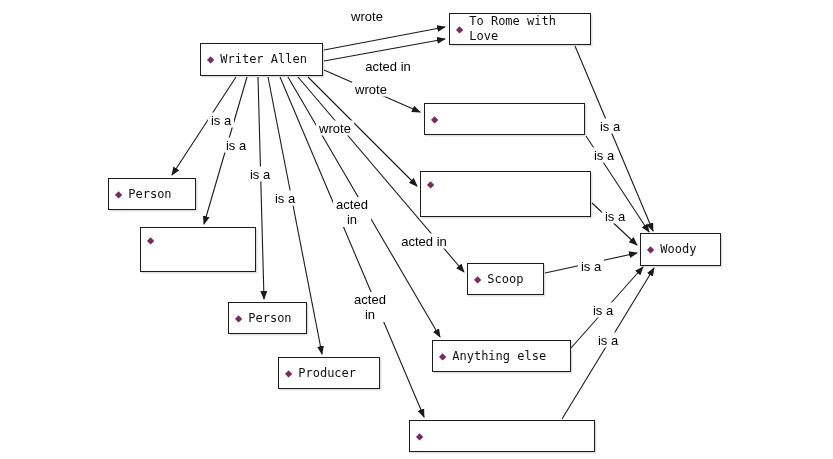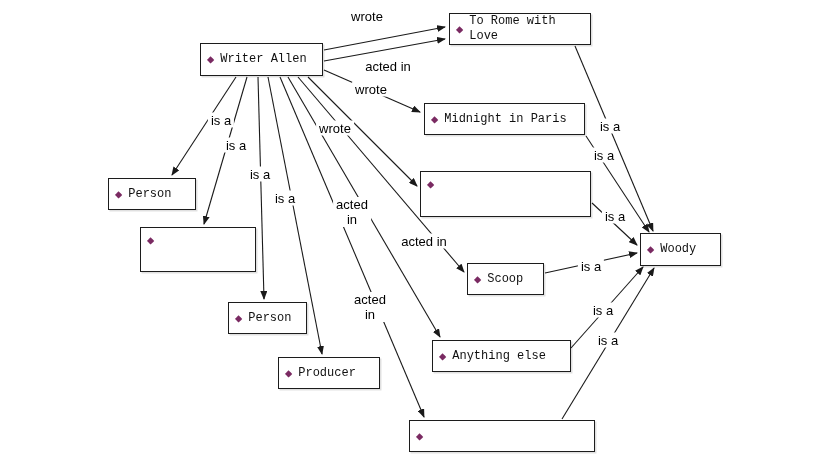--- a/index.html
+++ b/index.html
@@ -10,21 +10,21 @@
   #edge-layer line { stroke:#1a1a1a; stroke-width:1.1; }
   .node {
     position:absolute; background:#fff; border:1.4px solid #1c1c1c;
     display:flex; align-items:center; gap:6px; padding:0 6px;
     font-family:"DejaVu Sans Mono", monospace; font-size:12px; color:#101010;
     box-shadow:1.5px 1.5px 0 rgba(0,0,0,0.12);
     z-index:3;
   }
   .node.multi { align-items:flex-start; padding-top:6px; }
   .diamond { color:#7a2a62; font-size:12px; line-height:13px; flex:0 0 auto; }
-  .node-text { white-space:pre-line; line-height:15px;font-family:Liberation Mono, monospace; }
+  .node-text { white-space:pre-line; line-height:15px; }
   .edge-label {
     position:absolute; transform:translate(-50%,-50%);
     background:#fff; padding:0 3px; font-size:13px; color:#000;
     white-space:pre-line; text-align:center; line-height:15px; z-index:2;
   }
   .logo { position:absolute; left:112px; top:416px; display:flex; align-items:center; gap:8px; z-index:3;margin-top:44px; }
   .w3c-text { font-size:28px; font-weight:bold; color:#221e1f; letter-spacing:-2px; line-height:30px; }
   .cube-icon { display:block; }
   .rdf-badge {
     background:#1d4ed8; color:#fff; font-weight:bold; font-size:19px;
@@ -88,21 +88,20 @@
       <div class="node" style="left: 200px; top: 43px; width: 123px; height: 33px;">
         <span class="diamond">◆</span>
         <span class="node-text">Writer Allen</span>
       </div>
       <div class="node" style="left: 449px; top: 13px; width: 142px; height: 32px;">
         <span class="diamond">◆</span>
         <span class="node-text">To Rome with Love</span>
       </div>
       <div class="node" style="left: 424px; top: 103px; width: 161px; height: 32px;">
         <span class="diamond">◆</span>
-        <span class="node-text">Midnight in Paris</span>
       </div>
       <div class="node multi" style="left: 420px; top: 171px; width: 171px; height: 46px;">
         <span class="diamond">◆</span>
       </div>
       <div class="node" style="left: 467px; top: 263px; width: 77px; height: 32px;">
         <span class="diamond">◆</span>
         <span class="node-text">Scoop</span>
       </div>
       <div class="node" style="left: 432px; top: 340px; width: 139px; height: 32px;">
         <span class="diamond">◆</span>

